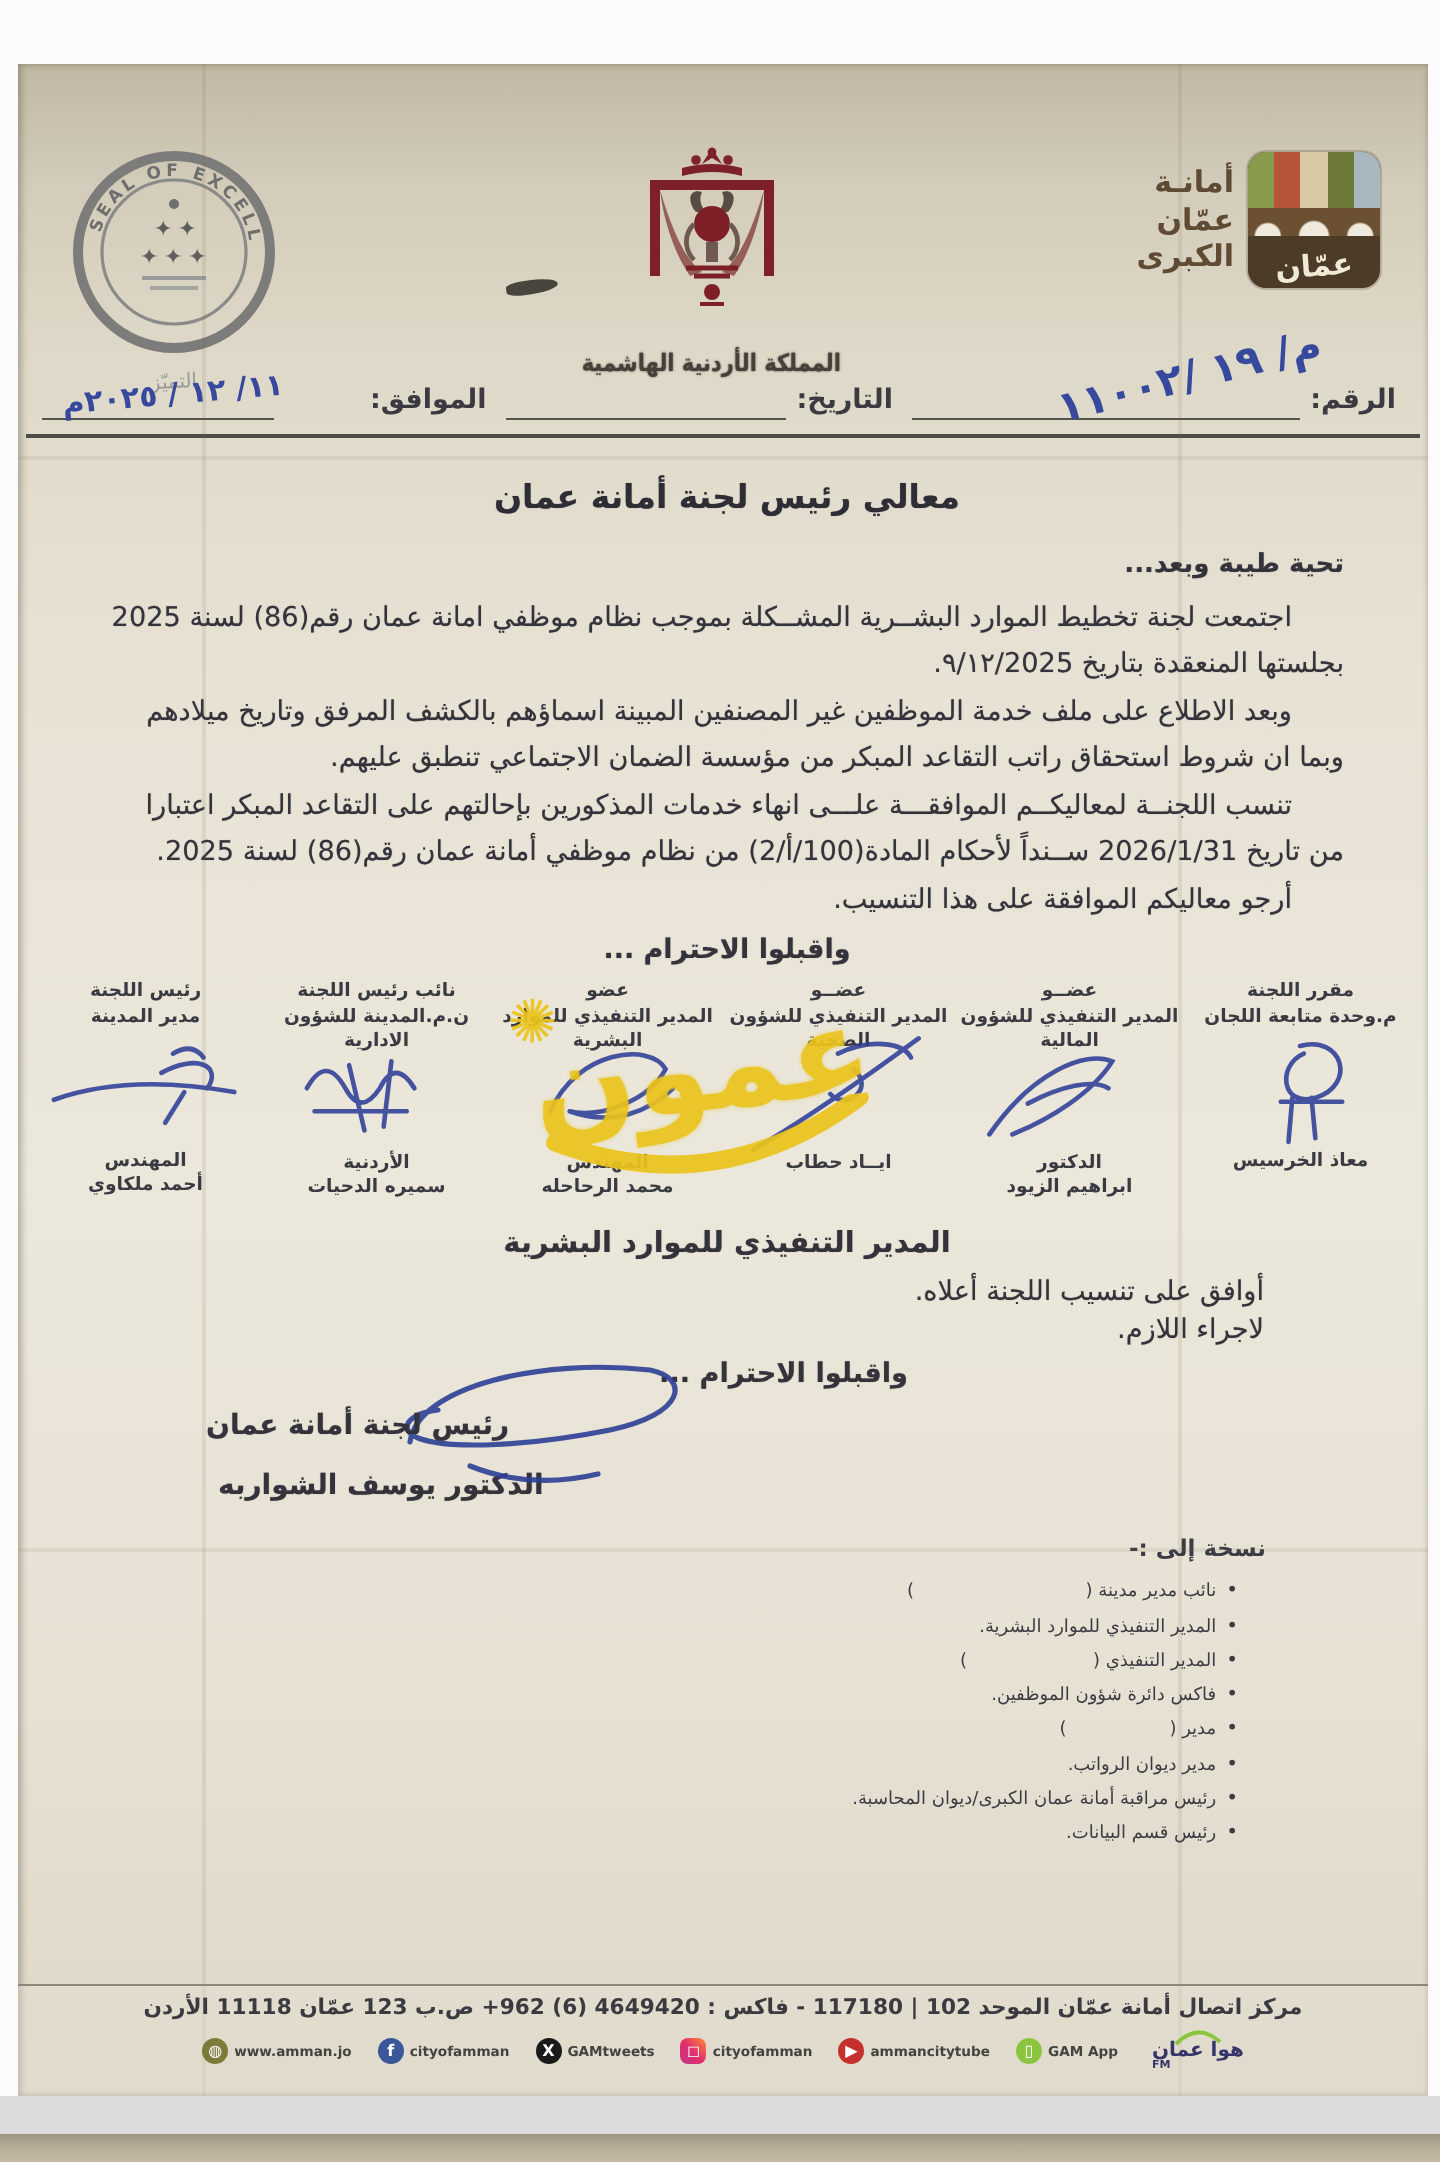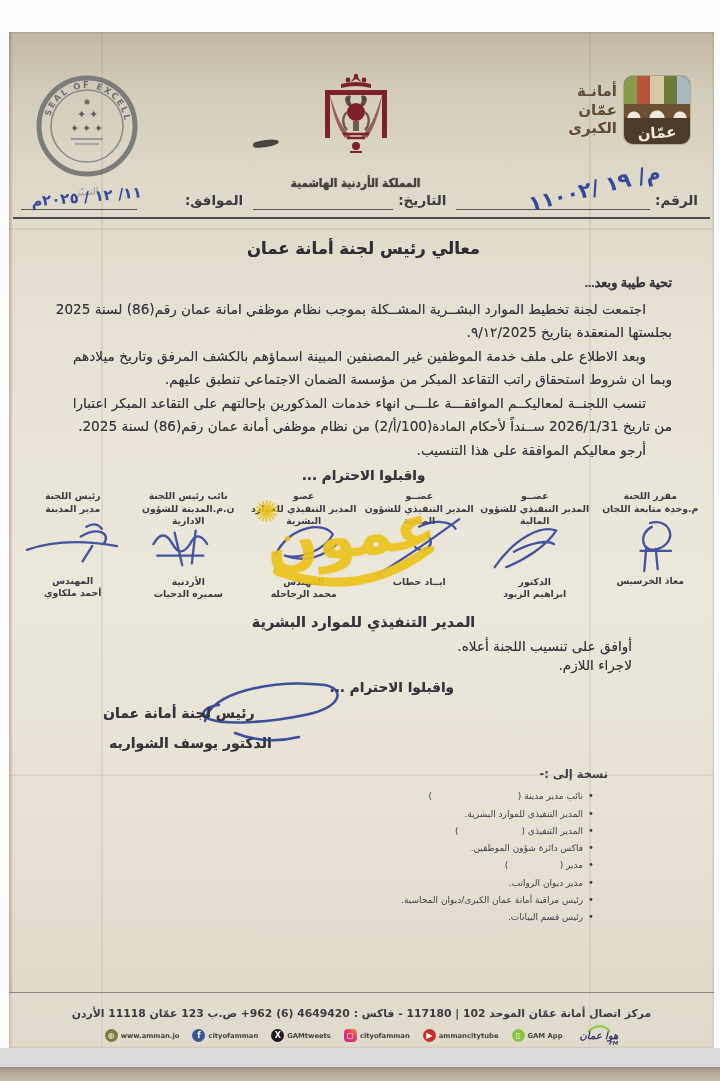--- a/index.html
+++ b/index.html
@@ -60,21 +60,21 @@
   .f-corr { flex:1.15;gap:48px; } .f-corr .line { flex:1; }
   .hand { position:absolute; color:#36499c; font-weight:bold; pointer-events:none; }
   .hand-num { right:52px; top:-16px; font-size:21px; transform:rotate(-14deg); letter-spacing:2px; }
   .hand-corr { left:22px; top:-4px; font-size:15px; transform:rotate(-5deg); letter-spacing:1px; }
   .rule-heavy { margin:7px 4px 0 4px; border-top:2.4px solid #4e4c47; }
 
   
   .body-block { direction:rtl; padding:16px 42px 0 46px; font-size:13.6px; line-height:1.66; color:#34333b;
     text-shadow:0 0 .5px rgba(50,50,60,.55); }
   .letter-title { text-align:center; font-weight:bold; font-size:16.5px; margin-bottom:10px; color:#2e2d35; }
-  .salutation { font-weight:bold; font-size:13px; margin-bottom:4px;font-family:Liberation Serif, serif; }
+  .salutation { font-weight:bold; font-size:13px; margin-bottom:4px; }
   .body-block p { text-indent:26px; margin-bottom:2px; text-align:right; }
   .closing { font-weight:bold; text-align:center; margin-top:2px; font-size:13.5px; }
 
   
   .sig-row { direction:rtl; display:flex; padding:4px 6px 0 6px; position:relative; height:118px; }
   .sig-col { flex:1; text-align:center; font-size:9.3px; font-weight:bold; color:#3a3a42; position:relative; line-height:1.35; }
   .sig-col .role2 { min-height:24px; }
   .sig-mark { position:absolute; left:50%; transform:translateX(-50%); top:26px; width:96px; height:62px; overflow:visible; }
   .sig-mark path, .sig-mark ellipse { stroke:#2c3e96; stroke-width:2.4; fill:none; stroke-linecap:round; opacity:.88; }
   .sig-names { margin-top:48px; }
@@ -90,43 +90,43 @@
   .approval .heading { text-align:center; font-weight:bold; font-size:14.5px; margin-bottom:8px; }
   .approval .a-line { text-align:right; padding-right:40px; margin-bottom:3px; }
   .approval .a-close { font-weight:bold; padding-right:218px; margin:6px 0 10px 0; }
   .signer { text-align:left; padding-left:48px; position:relative; }
   .signer .s-title { font-weight:bold; font-size:14px; display:inline-block; position:relative; }
   .signer .s-name { font-weight:bold; font-size:14px; margin-top:14px; padding-left:6px; }
   .big-sig { position:absolute; left:120px; top:-36px; width:180px; height:90px; overflow:visible; }
   .big-sig path { stroke:#2c3e96; stroke-width:2.6; fill:none; stroke-linecap:round; opacity:.9; }
 
   
-  .copies { direction:rtl; padding:16px 106px 0 40px; color:#3c3b43; }
+  .copies { direction:rtl; padding:16px 81px 0 40px; color:#3c3b43; }
   .copies .heading { font-weight:bold; font-size:11.5px; margin-bottom:6px; letter-spacing:.5px; }
   .copies ul { list-style:none; padding-right:14px; }
   .copies li { font-size:9px; line-height:1.7; white-space:pre-wrap; }
   .copies li .dot { margin-left:5px; font-size:10px; }
   .copies li .bold-part { font-weight:bold; text-decoration:underline; }
 
   
   .page-footer { position:absolute; left:0; right:0; bottom:0; height:56px; border-top:1.4px solid #8a867c;
-    padding-top:14px; background:rgba(230,225,213,.4); }
+    padding-top:4px; background:rgba(230,225,213,.4); }
   .contact-line { direction:rtl; text-align:center; font-size:10.8px; font-weight:bold; color:#3a3a40; }
   .social-row { direction:ltr; display:flex; justify-content:center; align-items:center; gap:13px; margin-top:5px; }
   .social-item { display:flex; align-items:center; gap:3px; }
   .social-item .glyph { width:13px; height:13px; border-radius:50%; display:flex; align-items:center; justify-content:center;
     color:#fff; font-size:8px; font-weight:bold; line-height:1; }
   .glyph.globe { background:#7d7a3a; }
   .glyph.fb { background:#3a579a; }
   .glyph.x { background:#1a1a1a; }
   .glyph.ig { background:linear-gradient(45deg,#c13584,#e1306c,#fd8d32); border-radius:4px; }
   .glyph.yt { background:#c4302b; }
   .glyph.app { background:#8bc53f; }
   .social-item .s-label { font-size:6.8px; color:#44433f; font-weight:bold; }
-  .radio-logo { text-align:right; direction:rtl; line-height:1; margin-left:4px;font-style:italic; }
+  .radio-logo { text-align:left; direction:rtl; line-height:1; margin-left:4px; }
   .radio-logo .r-name { font-size:10px; font-weight:bold; color:#35356a; }
   .radio-logo .r-sub { font-size:5.5px; color:#35356a; font-weight:bold; }
   .radio-swoosh { display:block; margin:0 auto -2px auto; }
 </style>
 </head>
 <body>
 
 <div class="page">
   <div class="crease-v" style="left:92px"></div>
   <div class="crease-v" style="left:580px"></div>

